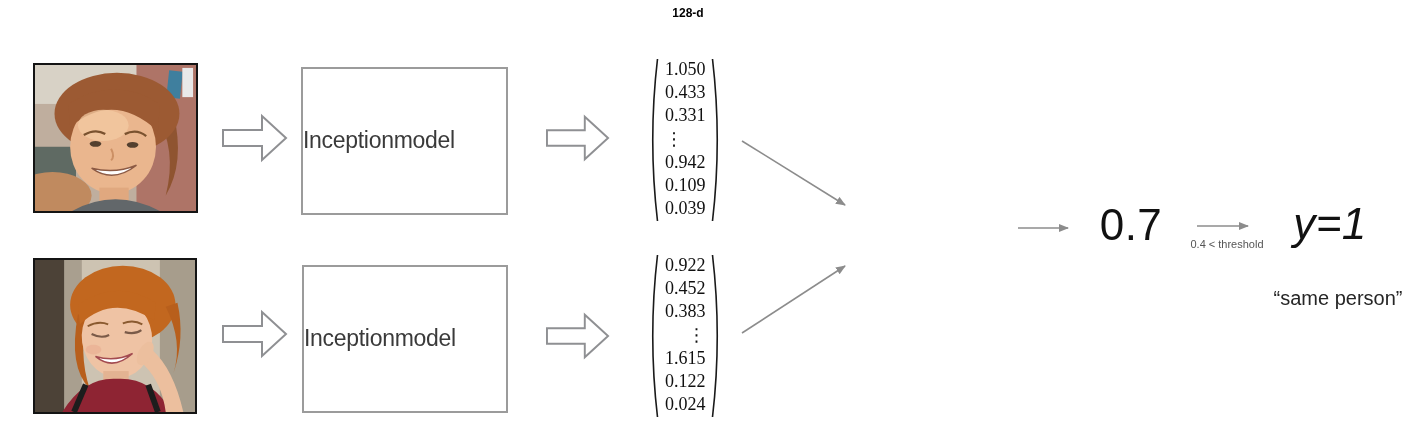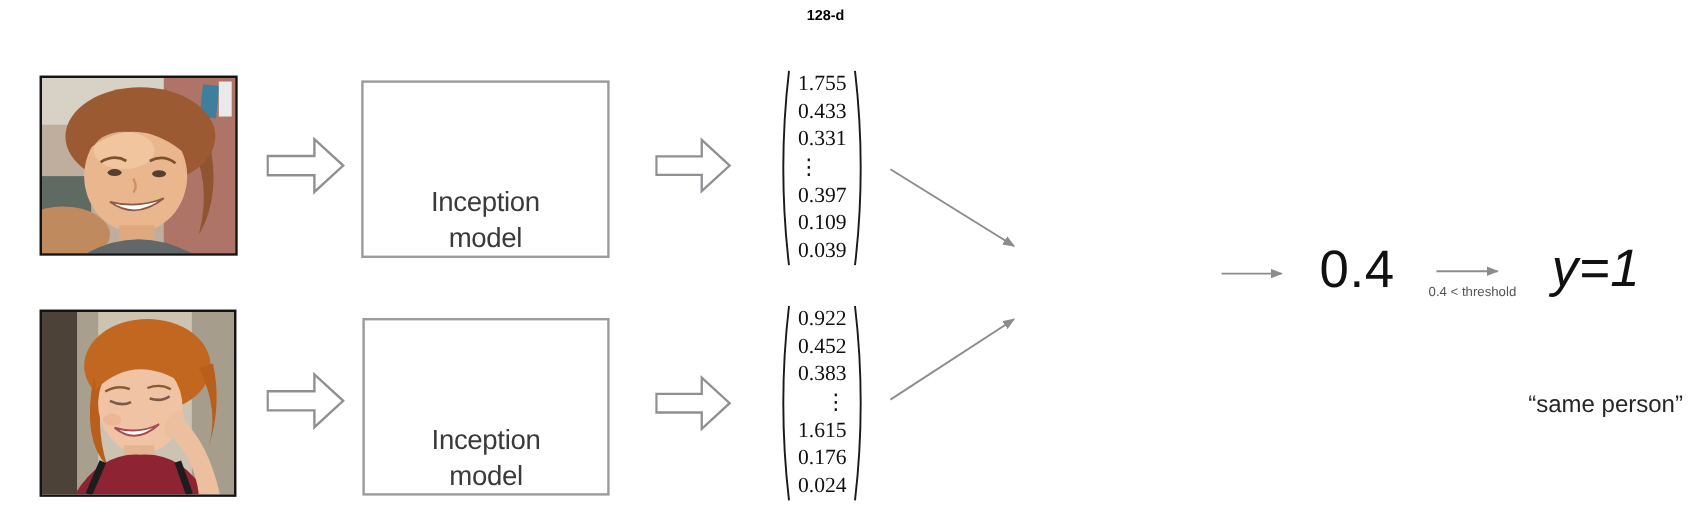--- a/index.html
+++ b/index.html
@@ -12,21 +12,21 @@
   
   .photo{border:2px solid #141414;box-sizing:border-box;overflow:hidden;background:#cbc2b4;}
   .photo svg{display:block;width:100%;height:100%;}
 
   
   .block-arrow svg{display:block;}
 
   
   .model-box{
     border:2px solid #9b9b9b;box-sizing:border-box;background:#ffffff;
-    display:flex;flex-direction:column;align-items:center;justify-content:flex-end;
+    display:flex;flex-direction:row;align-items:center;justify-content:flex-start;
   }
   .model-box span{
     font-size:23px;line-height:1.28;color:#3a3a3a;letter-spacing:-0.3px;text-align:center;display:block;
   }
 
   
   .dim-label{font-weight:bold;font-size:12px;color:#000;text-align:center;}
 
   
   .vector{display:flex;align-items:stretch;}
@@ -154,25 +154,25 @@
 
   <div class="dim-label abs" style="left:636px;top:6px;width:104px;">128-d</div>
 
   <div class="vector abs" style="left:646px;top:56px;height:168px;">
     <span class="paren">
       <svg width="13" height="168" viewBox="0 0 13 168" preserveAspectRatio="none">
           <path d="M11.5,3 Q2,84 11.5,165" stroke="#1a1a1a" stroke-width="1.6" fill="none"></path>
         </svg>
     </span>
     <span class="vals">
-      <span>1.755</span>
+      <span>1.050</span>
       <span>0.433</span>
       <span>0.331</span>
       <span>⋮</span>
-      <span>0.397</span>
+      <span>0.942</span>
       <span>0.109</span>
       <span>0.039</span>
     </span>
     <span class="paren">
       <svg width="13" height="168" viewBox="0 0 13 168" preserveAspectRatio="none">
           <path d="M1.5,3 Q11,84 1.5,165" stroke="#1a1a1a" stroke-width="1.6" fill="none"></path>
         </svg>
     </span>
   </div>
 
@@ -181,32 +181,32 @@
       <svg width="13" height="168" viewBox="0 0 13 168" preserveAspectRatio="none">
           <path d="M11.5,3 Q2,84 11.5,165" stroke="#1a1a1a" stroke-width="1.6" fill="none"></path>
         </svg>
     </span>
     <span class="vals">
       <span>0.922</span>
       <span>0.452</span>
       <span>0.383</span>
       <span>⋮</span>
       <span>1.615</span>
-      <span>0.176</span>
+      <span>0.122</span>
       <span>0.024</span>
     </span>
     <span class="paren">
       <svg width="13" height="168" viewBox="0 0 13 168" preserveAspectRatio="none">
           <path d="M1.5,3 Q11,84 1.5,165" stroke="#1a1a1a" stroke-width="1.6" fill="none"></path>
         </svg>
     </span>
   </div>
 
 
-  <div class="big-number abs" style="left:1095px;top:200px;width:72px;">0.4</div>
+  <div class="big-number abs" style="left:1095px;top:200px;width:72px;">0.7</div>
 
   <div class="threshold-label abs" style="left:1175px;top:198px;width:104px;">0.4 &lt; threshold</div>
 
   <div class="big-number abs" style="left:1290px;top:199px;width:80px;font-style:italic;">y=1</div>
 
-  <div class="caption abs" style="left:1258px;top:287px;width:160px;margin-top:39px;">“same person”</div>
+  <div class="caption abs" style="left:1258px;top:287px;width:160px;">“same person”</div>
 
 </div>
 
 </body></html>

